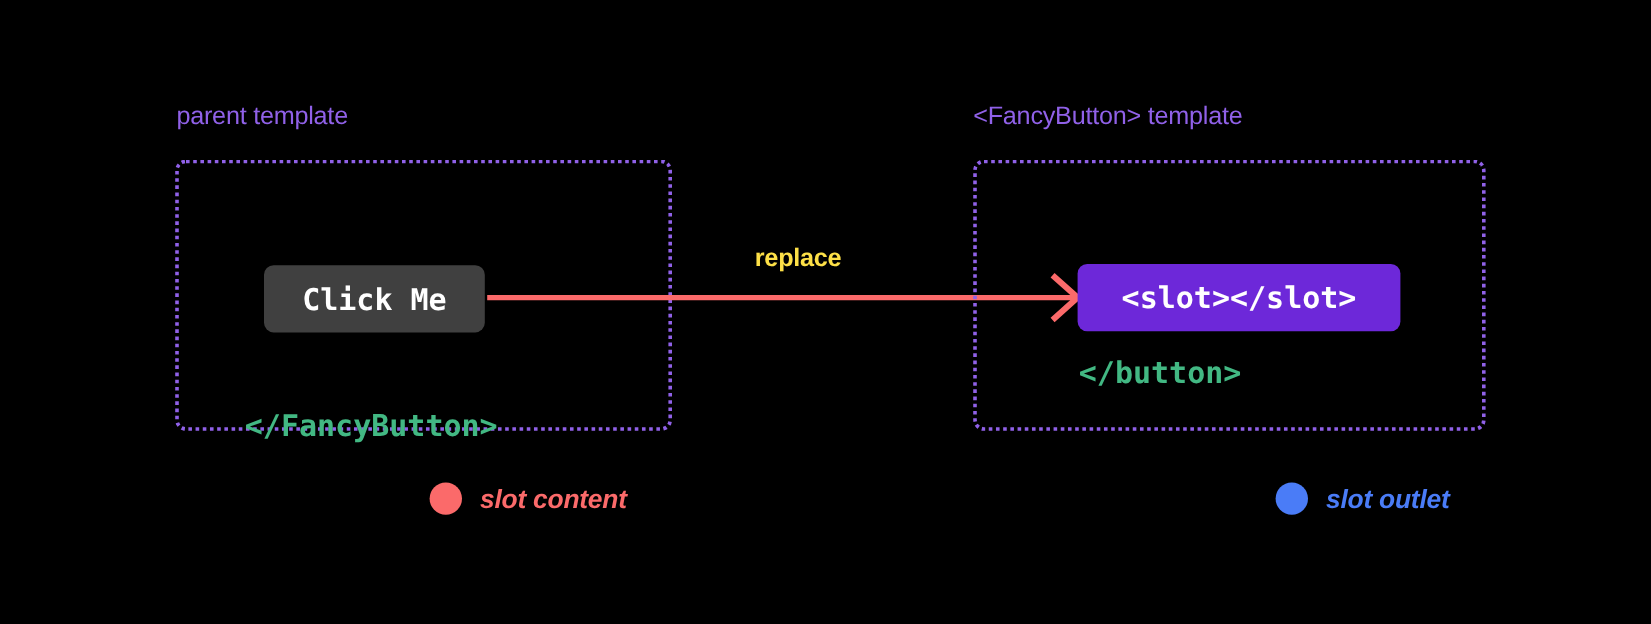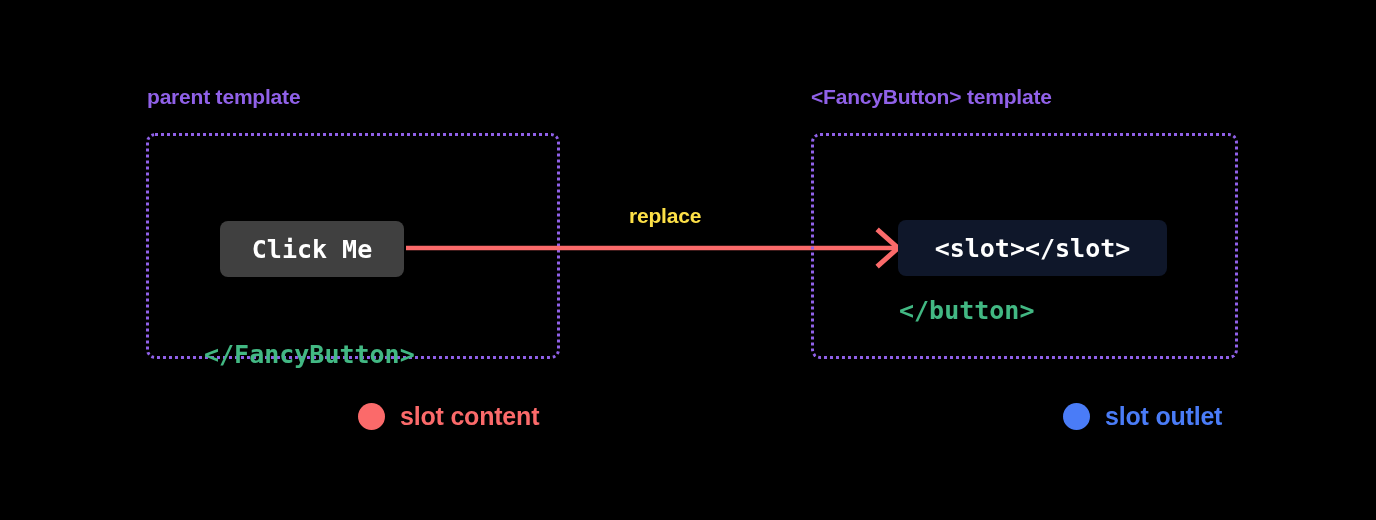--- a/index.html
+++ b/index.html
@@ -16,21 +16,21 @@
     width: 1376px;
     height: 520px;
     background: #000000;
     overflow: hidden;
   }
 
   
   .panel-label {
     position: absolute;
     font-family: "Liberation Sans", sans-serif;
-    font-weight: bold;
+    font-weight: normal;
     font-size: 21px;
     letter-spacing: -0.2px;
     color: #9061e8;
     white-space: nowrap;
   }
   #label-parent   { left: 147px; top: 85px; }
   #label-fancy    { left: 811px; top: 85px; }
 
   
   .template-box {
@@ -73,21 +73,21 @@
     white-space: nowrap;
   }
   #chip-click-me {
     left: 220px; top: 221px;
     width: 184px; height: 56px;
     background: #404040;
   }
   #chip-slot {
     left: 898px; top: 220px;
     width: 269px; height: 56px;
-    background: #0f172a;
+    background: #6d28d9;
   }
 
   
   #arrow-svg {
     position: absolute;
     left: 400px;
     top: 225px;
     width: 510px;
     height: 46px;
     overflow: visible;
@@ -118,22 +118,23 @@
     width: 27px;
     height: 27px;
     border-radius: 50%;
     flex: 0 0 auto;
   }
   .legend-dot.coral { background: #fb6a6a; }
   .legend-dot.blue  { background: #4a7cf7; }
   .legend-text {
     font-family: "Liberation Sans", sans-serif;
     font-weight: bold;
-    font-size: 25px;
+    font-size: 22px;
     letter-spacing: -0.2px;
+    font-style: italic;
   }
   .legend-text.coral { color: #fb6a6a; }
   .legend-text.blue  { color: #4a7cf7; }
 </style>
 </head>
 <body>
 
 <div id="stage">
 
   <div class="panel-label" id="label-parent">parent template</div>

